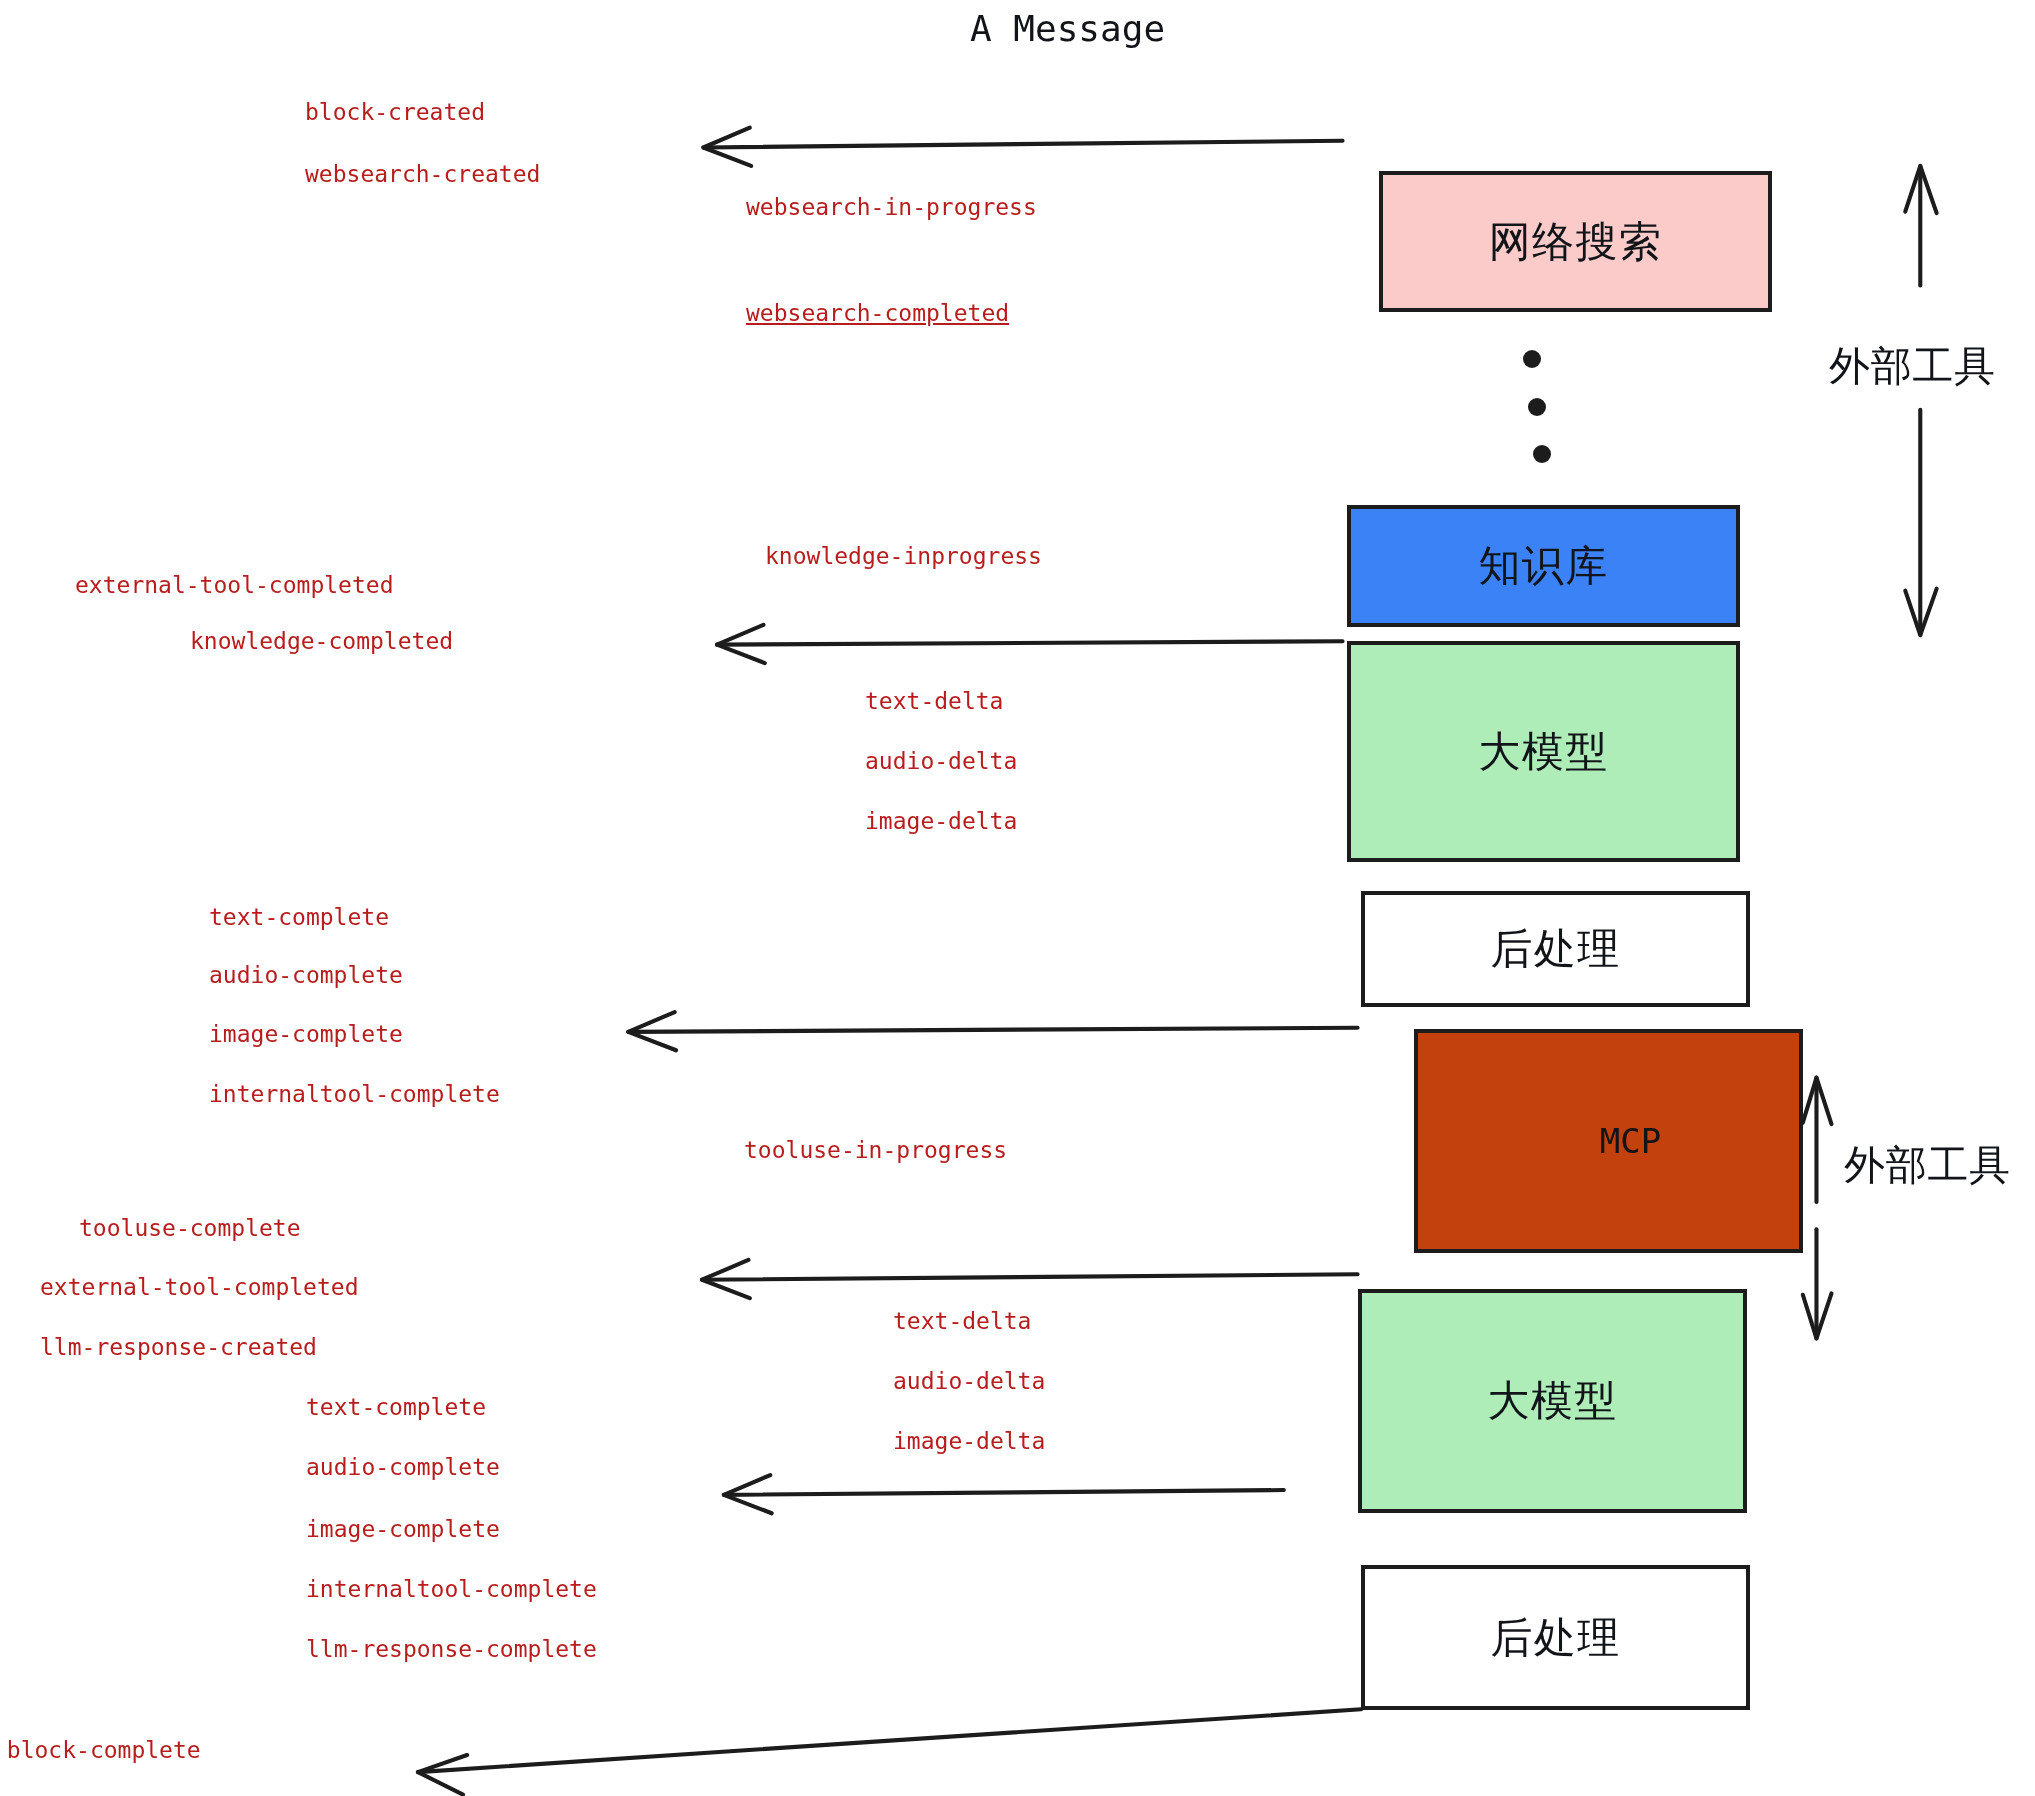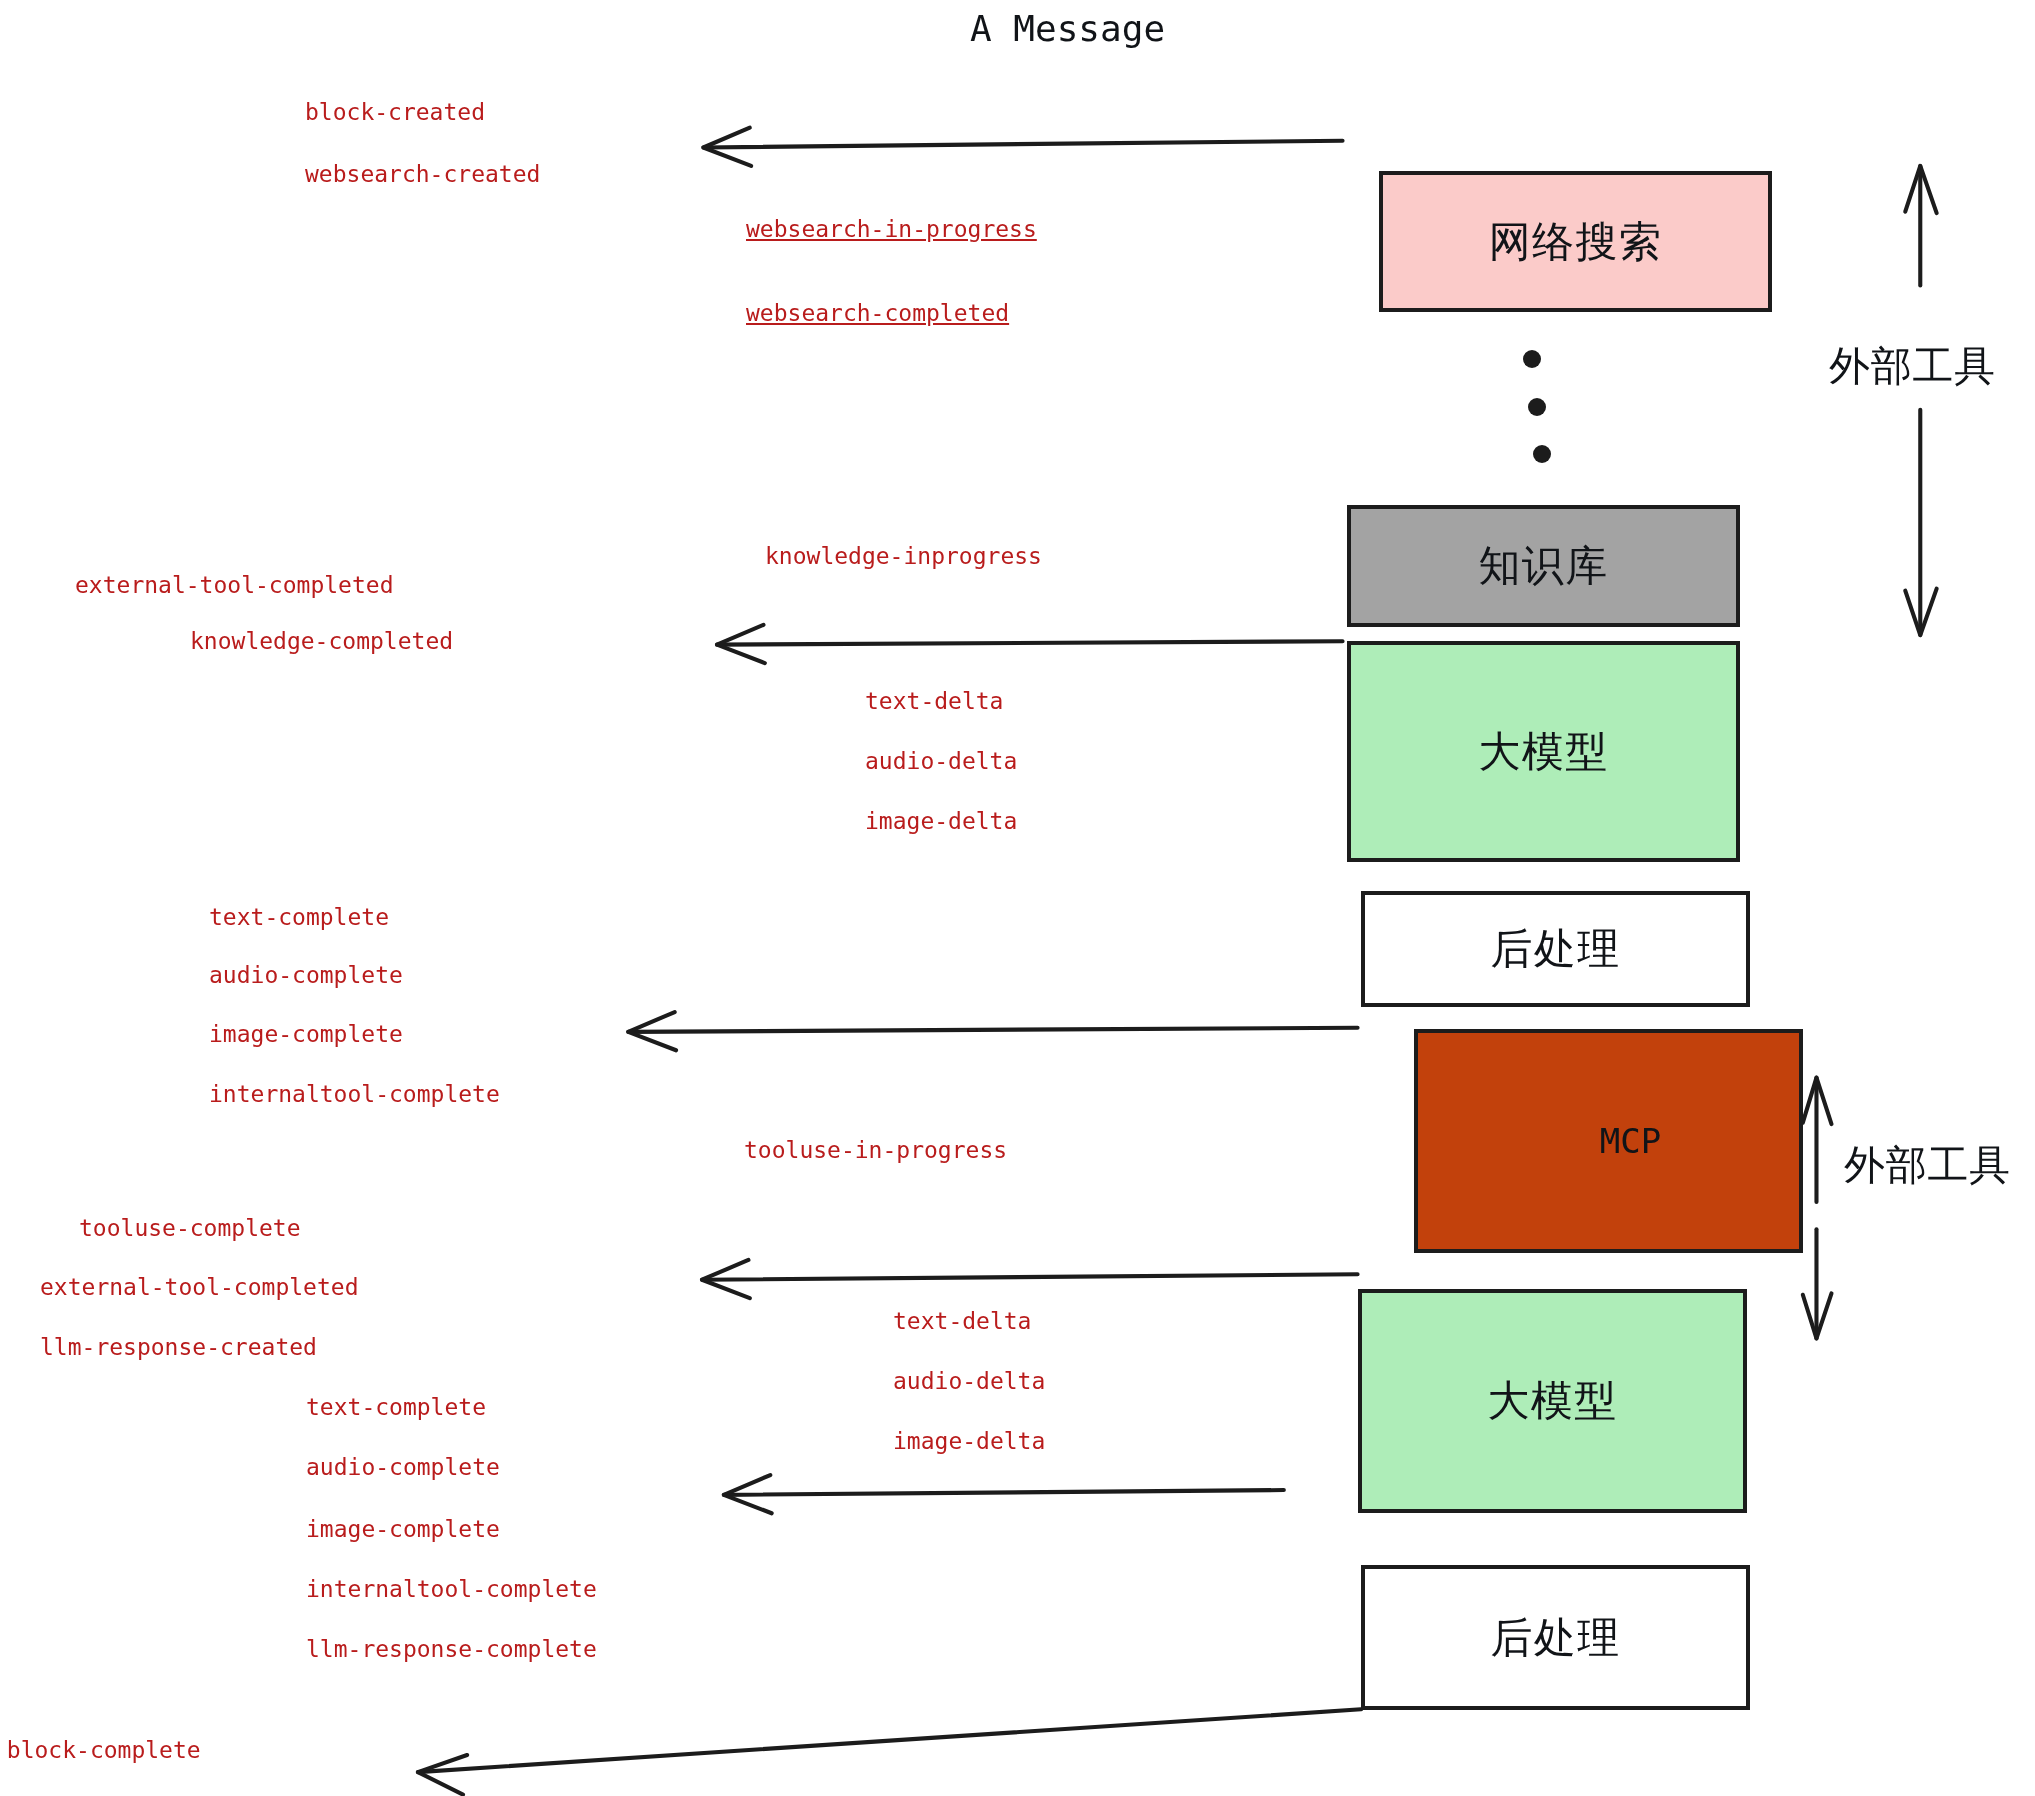--- a/index.html
+++ b/index.html
@@ -126,21 +126,21 @@
       <path d="M2640 1896 L2660 1960 L2682 1894"></path>
     </g>
   </svg>
 
   <div class="title" style="left:970px; top:8.2px;">A Message</div>
 
   <div class="ev" style="left:305px; top:101px;">block-created</div>
 
   <div class="ev" style="left:305px; top:163px;">websearch-created</div>
 
-  <div class="ev" style="left:746px; top:218px;text-decoration:underline;">websearch-in-progress</div>
+  <div class="ev" style="left:746px; top:196px;">websearch-in-progress</div>
 
   <div class="ev" style="left:746px; top:302px;text-decoration:underline;">websearch-completed</div>
 
 
   <div class="ev" style="left:765px; top:545px;">knowledge-inprogress</div>
 
   <div class="ev" style="left:75px; top:574px;">external-tool-completed</div>
 
   <div class="ev" style="left:190px; top:630px;">knowledge-completed</div>
 
@@ -185,21 +185,21 @@
   <div class="ev" style="left:6.8px; top:1739px;">block-complete</div>
 
   <div class="box" style="left:1347px; top:171px; width:393px; height:141px; background:#FBCBC9;margin-left:32px;">
     <span class="blabel">网络搜索</span>
   </div>
 
   <div class="dot" style="left:1523px; top:350px;"></div>
   <div class="dot" style="left:1528px; top:398px;"></div>
   <div class="dot" style="left:1533px; top:445px;"></div>
 
-  <div class="box" style="left:1347px; top:505px; width:393px; height:122px; background:#a3a3a3;">
+  <div class="box" style="left:1347px; top:505px; width:393px; height:122px; background:#3b82f6;">
     <span class="blabel">知识库</span>
   </div>
 
   <div class="box" style="left:1347px; top:641px; width:393px; height:221px; background:#AEEDB8;">
     <span class="blabel">大模型</span>
   </div>
 
   <div class="box" style="left:1361px; top:891px; width:389px; height:116px; background:#FFFFFF;">
     <span class="blabel">后处理</span>
   </div>

